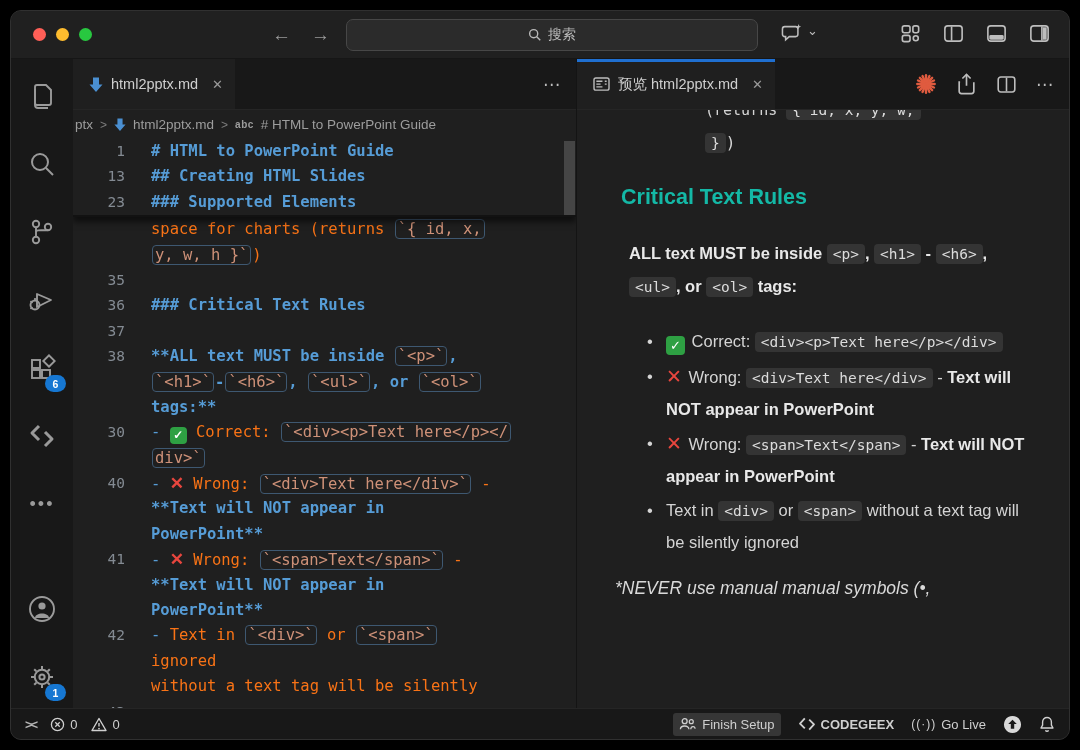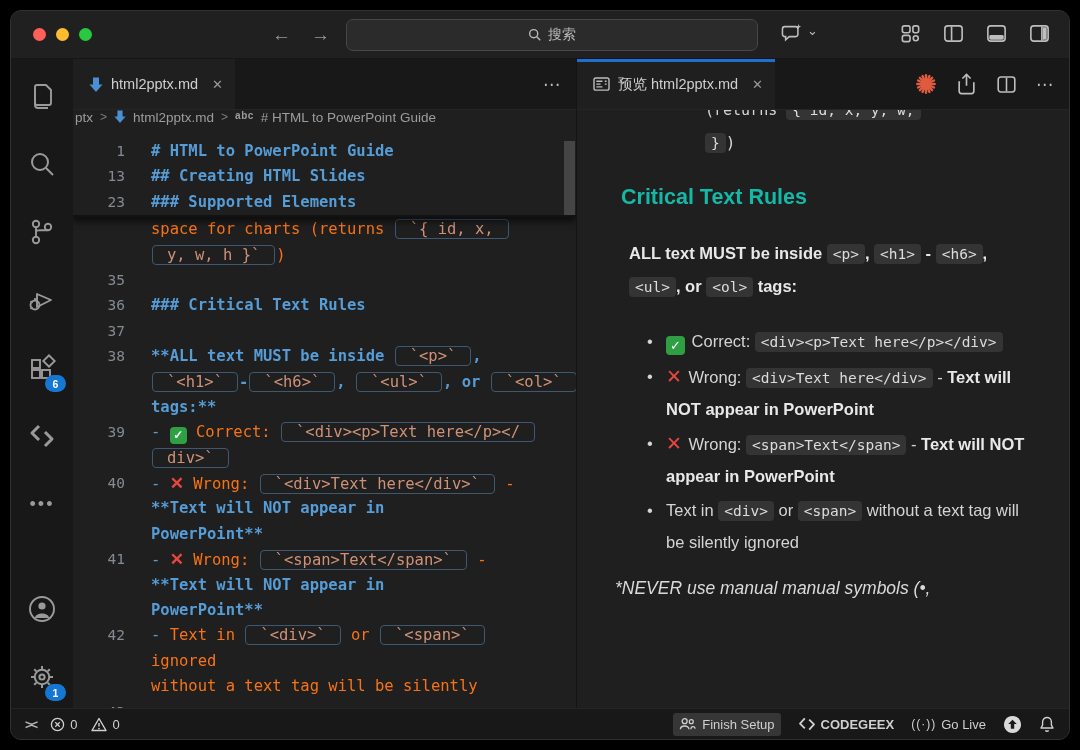--- a/index.html
+++ b/index.html
@@ -27,33 +27,33 @@
   .badge{position:absolute;right:-1px;bottom:-1px;min-width:17px;height:17px;border-radius:9px;background:#1677d2;
     color:#fff;font-size:10.5px;font-weight:700;display:flex;align-items:center;justify-content:center;padding:0 2px;}
   .dots{color:#9a9a9a;font-size:18px;letter-spacing:2px;}
   
   .editor-pane{width:503px;flex:none;display:flex;flex-direction:column;background:#1f1f1f;border-right:1px solid #141414;min-height:0;}
   .tabbar{height:50px;flex:none;background:#181818;display:flex;align-items:stretch;position:relative;border-bottom:1px solid #252525;}
   .tab{display:flex;align-items:center;gap:8px;padding:0 12px 0 16px;background:#1f1f1f;color:#cfcfcf;font-size:14.5px;position:relative;}
   .tab .close{color:#9a9a9a;font-size:13px;margin-left:6px;}
   .tab.blue-top:before{content:"";position:absolute;left:0;top:0;right:0;height:2.5px;background:#1f6fd0;}
   .tab-actions{margin-left:auto;display:flex;align-items:center;gap:18px;padding-right:16px;color:#bdbdbd;font-size:17px;}
-  .breadcrumb{height:29px;flex:none;display:flex;gap:7px;color:#9d9d9d;font-size:13.5px;padding-left:2px;background:#1f1f1f;overflow:hidden;}
+  .breadcrumb{height:29px;flex:none;display:flex;align-items:center;gap:7px;color:#9d9d9d;font-size:13.5px;padding-left:2px;background:#1f1f1f;overflow:hidden;}
   .bc-sep{color:#7c7c7c;font-size:12px;}
   .bc-abc{font-size:10px;font-weight:700;color:#9d9d9d;letter-spacing:.5px;}
   .editor-content{flex:1;position:relative;overflow:hidden;background:#1f1f1f;min-height:0;}
   .sticky{position:relative;z-index:3;background:#1f1f1f;box-shadow:0 5px 6px rgba(0,0,0,.55);border-bottom:2px solid #121212;}
   .crow{display:flex;height:25.4px;line-height:25.4px;font-family:"DejaVu Sans Mono",monospace;font-size:15.5px;white-space:pre;}
   .lnum{width:52px;padding-right:26px;text-align:right;color:#848b93;flex:none;font-size:14.5px;}
   .ltext{flex:1;white-space:pre;}
   .sg-t{color:#f97316}
   .sg-h{color:#569cd6;font-weight:700}
   .sg-b{color:#569cd6;font-weight:700}
   .sg-d{color:#569cd6}
-  .sg-c{color:#ce9178;border:1px solid #3e5871;border-radius:4px;padding:0 14px;margin:0 1px;}
+  .sg-c{color:#ce9178;border:1px solid #3e5871;border-radius:4px;padding:0 2px;margin:0 1px;}
   .sg-check{display:inline-block;width:17px;height:17px;background:#2ea043;border-radius:4px;color:#fff;
     font-size:12px;line-height:17px;text-align:center;font-weight:700;vertical-align:-2px;font-family:"Liberation Sans",sans-serif;}
   .sg-x{color:#e8463e;font-weight:900;font-size:17px;font-family:"Liberation Sans",sans-serif;}
   .scroll-thumb{position:absolute;right:1px;top:2px;width:11px;height:74px;background:#5a5a5a;opacity:.65;z-index:5;}
   
   .preview-pane{flex:1;display:flex;flex-direction:column;background:#1f1f1f;min-height:0;}
   .preview-actions{margin-left:auto;display:flex;align-items:center;gap:19px;padding-right:16px;color:#bdbdbd;font-size:17px;}
   .pv-body{flex:1;overflow:hidden;padding:0 36px 0 44px;color:#d4d4d4;font-size:16.5px;line-height:31px;position:relative;}
   .pv-clip{height:13px;overflow:hidden;margin-left:84px;font-family:"DejaVu Sans Mono",monospace;font-size:15px;}
   .pv-clip-in{margin-top:-12px;line-height:24px;white-space:nowrap;}
@@ -240,21 +240,21 @@
           </div>
         <div id="editor-rows">
             <div class="crow"><span class="lnum"></span><span class="ltext"><span class="sg-t">space for charts (returns </span><span class="sg-c">`{ id, x,</span></span></div>
             <div class="crow"><span class="lnum"></span><span class="ltext"><span class="sg-c">y, w, h }`</span><span class="sg-t">)</span></span></div>
             <div class="crow"><span class="lnum">35</span><span class="ltext"></span></div>
             <div class="crow"><span class="lnum">36</span><span class="ltext"><span class="sg-h">### Critical Text Rules</span></span></div>
             <div class="crow"><span class="lnum">37</span><span class="ltext"></span></div>
             <div class="crow"><span class="lnum">38</span><span class="ltext"><span class="sg-b">**ALL text MUST be inside </span><span class="sg-c">`&lt;p&gt;`</span><span class="sg-b">,</span></span></div>
             <div class="crow"><span class="lnum"></span><span class="ltext"><span class="sg-c">`&lt;h1&gt;`</span><span class="sg-b">-</span><span class="sg-c">`&lt;h6&gt;`</span><span class="sg-b">, </span><span class="sg-c">`&lt;ul&gt;`</span><span class="sg-b">, or </span><span class="sg-c">`&lt;ol&gt;`</span></span></div>
             <div class="crow"><span class="lnum"></span><span class="ltext"><span class="sg-b">tags:**</span></span></div>
-            <div class="crow"><span class="lnum">39</span><span class="ltext"><span class="sg-d">- </span><span class="sg-check">✓</span><span class="sg-t"> Correct: </span><span class="sg-c">`&lt;div&gt;&lt;p&gt;Text here&lt;/p&gt;&lt;/</span></span></div>
+            <div class="crow"><span class="lnum">30</span><span class="ltext"><span class="sg-d">- </span><span class="sg-check">✓</span><span class="sg-t"> Correct: </span><span class="sg-c">`&lt;div&gt;&lt;p&gt;Text here&lt;/p&gt;&lt;/</span></span></div>
             <div class="crow"><span class="lnum"></span><span class="ltext"><span class="sg-c">div&gt;`</span></span></div>
             <div class="crow"><span class="lnum">40</span><span class="ltext"><span class="sg-d">- </span><span class="sg-x">✕</span><span class="sg-t"> Wrong: </span><span class="sg-c">`&lt;div&gt;Text here&lt;/div&gt;`</span><span class="sg-t"> -</span></span></div>
             <div class="crow"><span class="lnum"></span><span class="ltext"><span class="sg-b">**Text will NOT appear in</span></span></div>
             <div class="crow"><span class="lnum"></span><span class="ltext"><span class="sg-b">PowerPoint**</span></span></div>
             <div class="crow"><span class="lnum">41</span><span class="ltext"><span class="sg-d">- </span><span class="sg-x">✕</span><span class="sg-t"> Wrong: </span><span class="sg-c">`&lt;span&gt;Text&lt;/span&gt;`</span><span class="sg-t"> -</span></span></div>
             <div class="crow"><span class="lnum"></span><span class="ltext"><span class="sg-b">**Text will NOT appear in</span></span></div>
             <div class="crow"><span class="lnum"></span><span class="ltext"><span class="sg-b">PowerPoint**</span></span></div>
             <div class="crow"><span class="lnum">42</span><span class="ltext"><span class="sg-d">- </span><span class="sg-t">Text in </span><span class="sg-c">`&lt;div&gt;`</span><span class="sg-t"> or </span><span class="sg-c">`&lt;span&gt;`</span></span></div>
             <div class="crow"><span class="lnum"></span><span class="ltext"><span class="sg-t">ignored</span></span></div>
             <div class="crow"><span class="lnum"></span><span class="ltext"><span class="sg-t">without a text tag will be silently</span></span></div>

